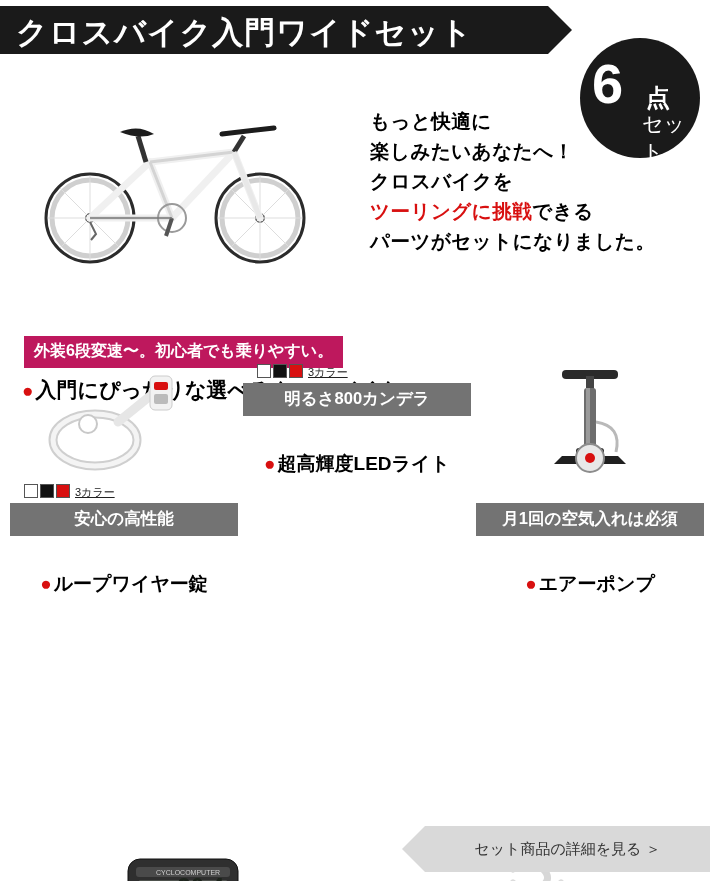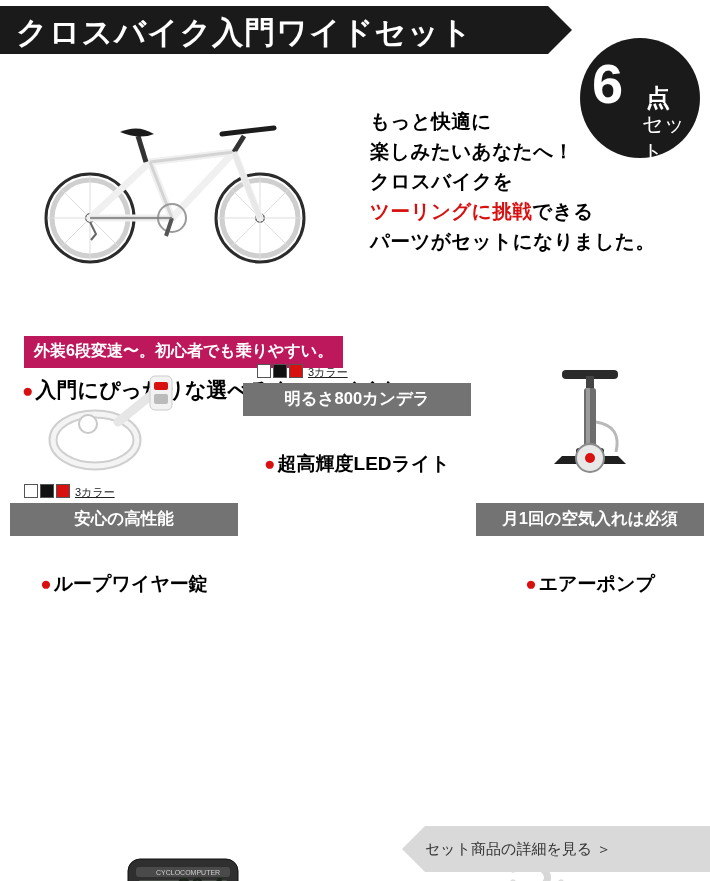--- a/index.html
+++ b/index.html
@@ -210,20 +210,21 @@
   .more-btn {
     position: absolute;
     right: 0;
     top: 0;
     width: 285px;
     height: 46px;
     background: #d9d9d9;
     color: #333333;
     font-size: 15px;
     line-height: 46px;
+    text-align: center;
   }
   .more-btn::before {
     content: "";
     position: absolute;
     left: -23px;
     top: 0;
     width: 0;
     height: 0;
     border-top: 23px solid transparent;
     border-bottom: 23px solid transparent;

